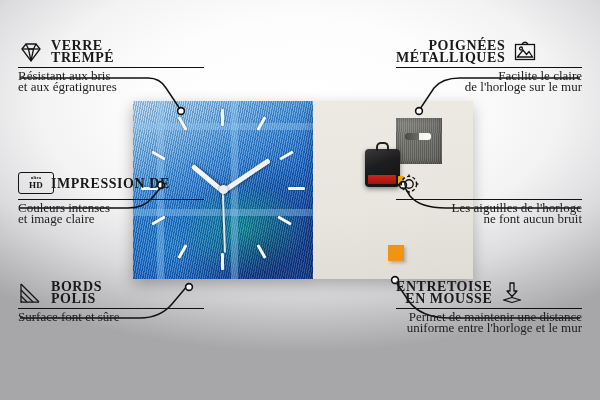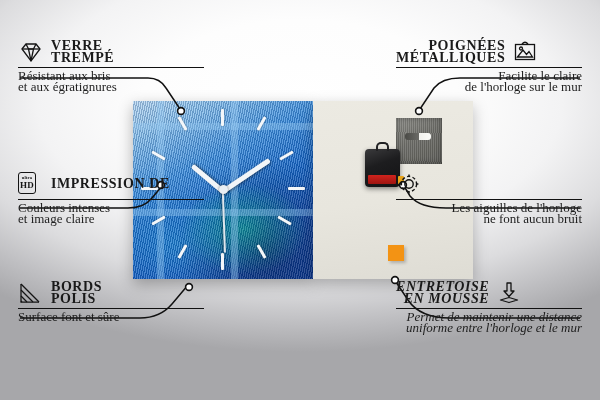--- a/index.html
+++ b/index.html
@@ -117,25 +117,25 @@
     font-size:13px; line-height:10.4px; color:#1d1d1d;
   }
   .ico { flex:0 0 auto; width:26px; height:24px; }
   .ico svg { display:block; width:100%; height:100%; }
 
   #c-verre      { left:18px;  top:40px;  }
   #c-impression { left:18px;  top:172px; }
   #c-bords      { left:18px;  top:281px; }
   #c-poignees   { left:396px; top:40px;  }
   #c-mecanisme  { left:396px; top:172px; }
-  #c-entretoise { left:396px; top:281px;font-style:italic; }
+  #c-entretoise { left:396px; top:281px; }
 
   
   .hd-badge {
-    width:18px; height:22px; border:1.6px solid #141414; border-radius:3px;
+    width:36px; height:22px; border:1.6px solid #141414; border-radius:3px;
     display:flex; flex-direction:column; align-items:center; justify-content:center;
     line-height:1;
   }
   .hd-badge .u { font-size:4.6px; font-weight:bold; letter-spacing:.2px; color:#141414; }
   .hd-badge .d { font-size:9px; font-weight:bold; letter-spacing:.3px; color:#141414; }
 </style>
 </head>
 <body>
 
 <div id="stage">

